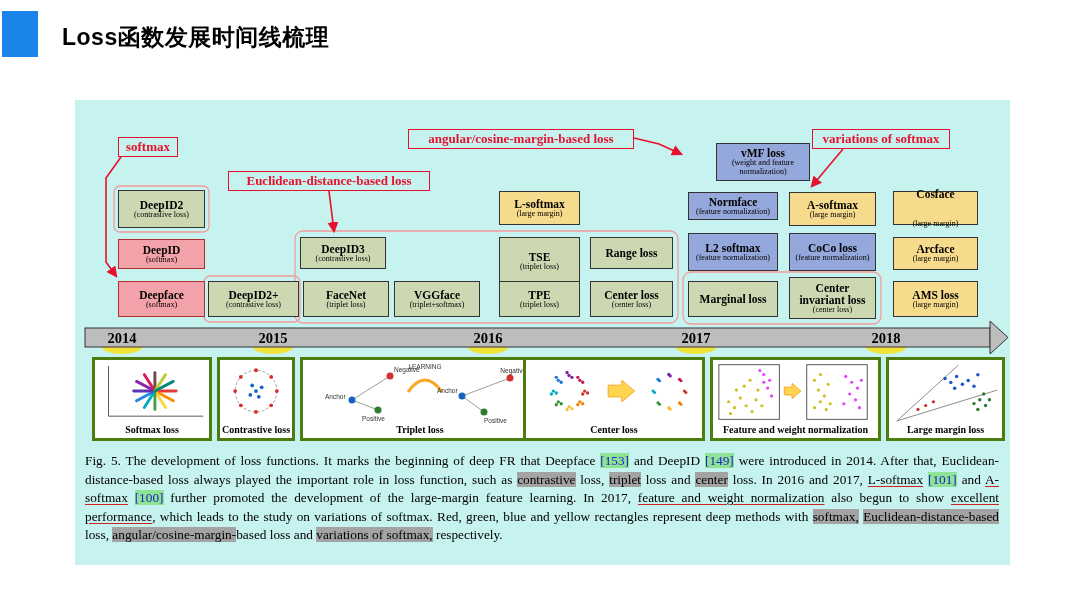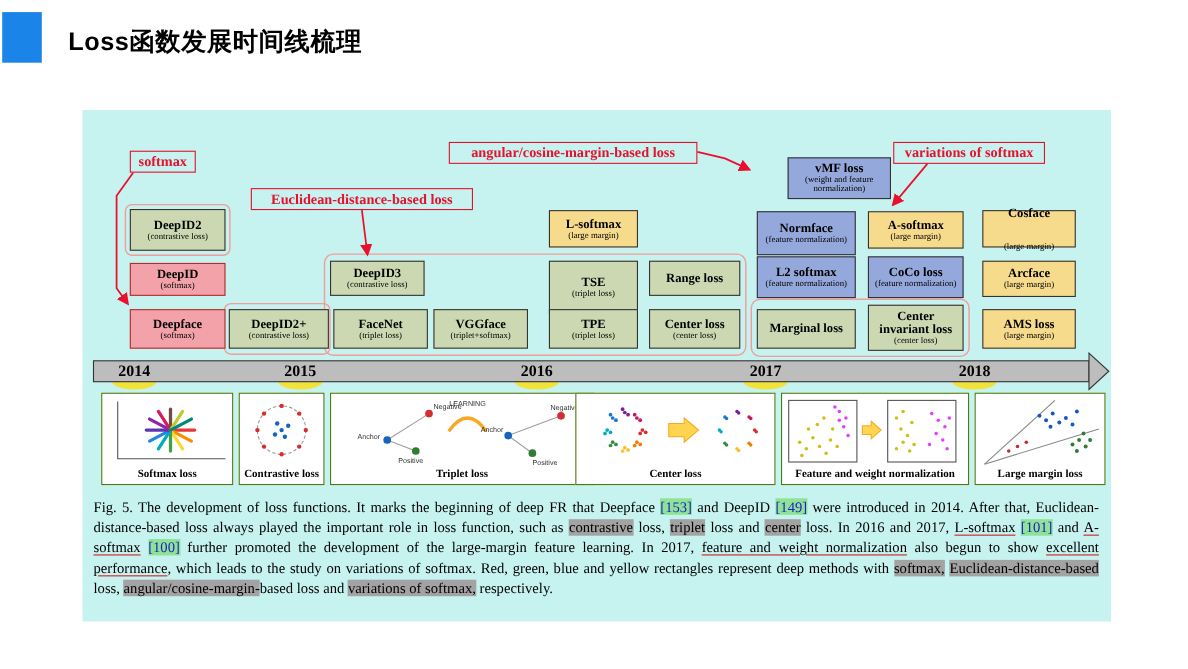--- a/index.html
+++ b/index.html
@@ -13,21 +13,21 @@
            display:flex;align-items:center;justify-content:center;height:20px;
            font-family:"Liberation Serif",serif;font-weight:bold;font-size:13px;white-space:nowrap;}
   .mbox{position:absolute;box-sizing:border-box;border:1px solid #333;display:flex;flex-direction:column;
         align-items:center;justify-content:center;text-align:center;
         font-family:"Liberation Serif",serif;padding:1px 2px;}
   .mbox.pink{border-color:#B03030;}
   .mlabel{font-weight:bold;font-size:11.5px;line-height:1.05;}
   .msub{font-size:8px;line-height:1.1;}
   .year{position:absolute;top:230px;transform:translateX(-50%);
         font-family:"Liberation Serif",serif;font-weight:bold;font-size:14.5px;color:#000;}
-  .panel{position:absolute;top:257px;height:84px;background:#fff;border:1px solid #4d7c0f;box-sizing:border-box;
+  .panel{position:absolute;top:257px;height:84px;background:#fff;border:3px solid #4d7c0f;box-sizing:border-box;
          display:flex;flex-direction:column;}
   .panel-art{flex:1;display:flex;align-items:center;justify-content:center;overflow:hidden;}
   .panel-art svg{display:block;}
   .panel-label{font-family:"Liberation Serif",serif;font-weight:bold;font-size:10px;text-align:center;
                line-height:1;padding:0 1px 3px;white-space:nowrap;}
   .caption{position:absolute;left:10px;top:352px;width:914px;color:#000;
            font-family:"Liberation Serif",serif;font-size:13.3px;line-height:1.4;text-align:justify;}
   .seg-hl{background:#a3a3a3;margin-top:44px;}
   .seg-cite{background:#8FE394;color:#2020CC;}
   .seg-ul{text-decoration:underline;text-decoration-color:#CC2222;text-underline-offset:2px;}
@@ -120,21 +120,21 @@
           <div class="msub">(triplet loss)</div>
         </div>
         <div class="mbox green" style="left: 515px; top: 181px; width: 83px; height: 36px; background: rgb(203, 216, 178);">
           <div class="mlabel">Center loss</div>
           <div class="msub">(center loss)</div>
         </div>
         <div class="mbox blue" style="left: 613px; top: 43px; width: 94px; height: 38px; background: rgb(149, 168, 219); margin-left: 28px;">
           <div class="mlabel">vMF loss</div>
           <div class="msub">(weight and feature normalization)</div>
         </div>
-        <div class="mbox blue" style="left: 613px; top: 92px; width: 90px; height: 40px; background: rgb(149, 168, 219);">
+        <div class="mbox blue" style="left: 613px; top: 92px; width: 90px; height: 28px; background: rgb(149, 168, 219);">
           <div class="mlabel">Normface</div>
           <div class="msub">(feature normalization)</div>
         </div>
         <div class="mbox blue" style="left: 613px; top: 133px; width: 90px; height: 38px; background: rgb(149, 168, 219); align-items: center;">
           <div class="mlabel">L2 softmax</div>
           <div class="msub">(feature normalization)</div>
         </div>
         <div class="mbox blue" style="left: 714px; top: 133px; width: 87px; height: 38px; background: rgb(149, 168, 219);">
           <div class="mlabel">CoCo loss</div>
           <div class="msub">(feature normalization)</div>

